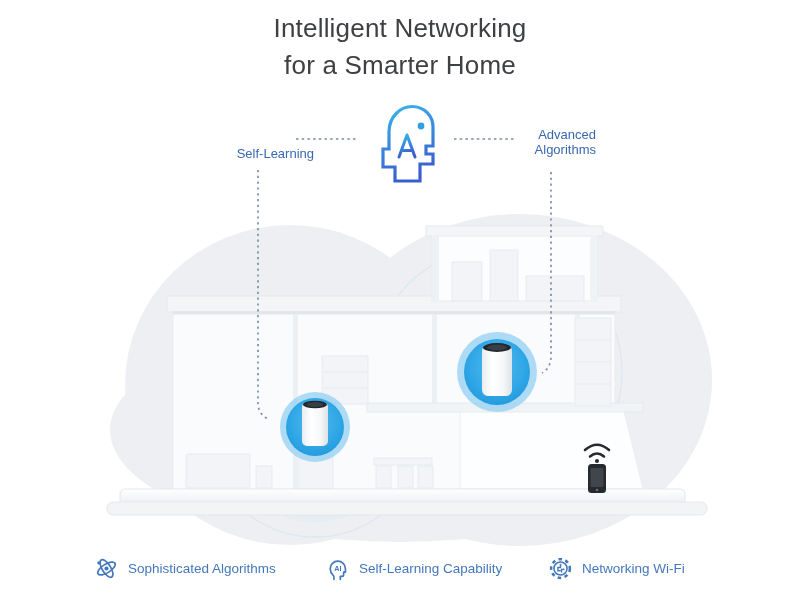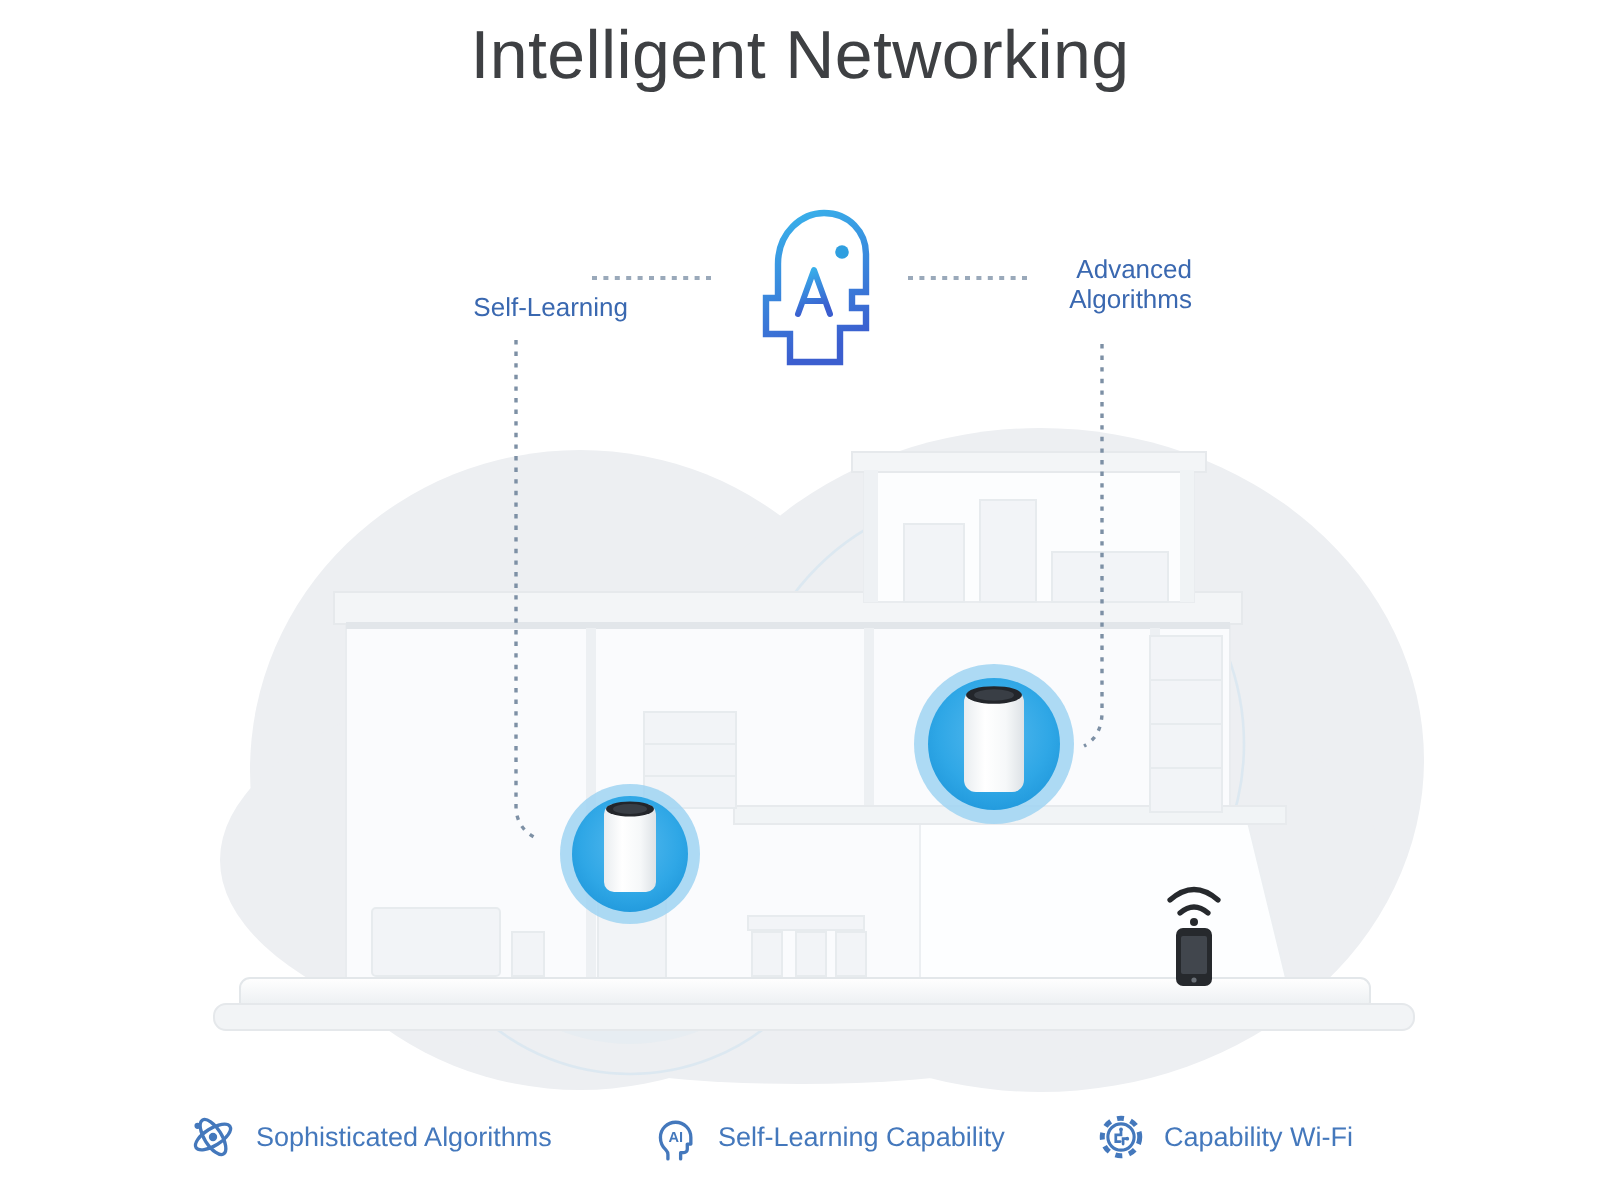--- a/index.html
+++ b/index.html
@@ -2,21 +2,21 @@
 <html style="--title-text: #3e4043; --callout-blue: #3a68b0; --feature-blue: #4478bc; --icon-gradient-top: #38b6ec; --icon-gradient-bottom: #3b5ecf; --router-glow: #2aa3e4; --router-glow-ring: #9fd4f2; --cloud-gray: #edeff2; --connector-gray: #8ea0b2; --phone-dark: #26292d;"><head>
 <meta charset="utf-8">
 <style>
   html,body{margin:0;padding:0;background:#fff;}
   .page{
     position:relative;width:800px;height:600px;overflow:hidden;background:#ffffff;
     font-family:"Liberation Sans","DejaVu Sans",sans-serif;
   }
   .title{
     position:absolute;top:10px;left:0;width:800px;text-align:center;
-    font-size:34px;line-height:37px;font-weight:500;letter-spacing:.2px;
+    font-size:26px;line-height:37px;font-weight:500;letter-spacing:.2px;
     color:var(--title-text,#3e4043);margin:0;
   }
   .scene{position:absolute;left:0;top:0;width:800px;height:600px;}
   .callout{
     position:absolute;font-size:13px;line-height:15px;font-weight:500;
     color:var(--callout-blue,#3a68b0);
   }
   .callout.left{right:486px;top:146px;white-space:nowrap;}
   .callout.right{left:526px;top:127px;width:70px;text-align:right;}
   .features{position:absolute;left:0;top:554px;width:800px;height:30px;}
@@ -25,21 +25,21 @@
     color:var(--feature-blue,#4478bc);font-size:13.5px;font-weight:500;white-space:nowrap;
   }
   .feature .f-icon{flex:0 0 auto;display:block;}
   .f1{left:94px;justify-content:space-between;} .f2{left:325px;} .f3{left:548px;}
 </style>
 </head>
 <body>
 
 <div class="page">
 
-  <h1 class="title"><span>Intelligent Networking</span><br></h1>
+  <h1 class="title"><span>Intelligent Networking</span><br><span>for a Smarter Home</span></h1>
 
   <svg class="scene" viewBox="0 0 800 600">
     <defs>
       <linearGradient id="headGrad" x1="0" y1="0" x2="0.25" y2="1">
         <stop offset="0" stop-color="#38b6ec"></stop>
           <stop offset="1" stop-color="#3b5ecf"></stop>
       </linearGradient>
       <radialGradient id="glowGrad" cx="0.5" cy="0.42" r="0.65">
         <stop offset="0" stop-color="#55b9ee"></stop>
           <stop offset="0.65" stop-color="#2fa7e6"></stop>
@@ -189,17 +189,17 @@
     </div>
 
     <div class="feature f3">
       <svg class="f-icon" width="25" height="25" viewBox="0 0 24 24">
         <circle cx="12" cy="12" r="9" fill="none" stroke="#4478bc" stroke-width="2.4" stroke-dasharray="3.4,3.3"></circle>
         <circle cx="12" cy="12" r="6.3" fill="none" stroke="#4478bc" stroke-width="1.5"></circle>
         <path d="M12,8.6 V11 H9.5 V14.2 H11.6 M13,15.4 V12.8 H14.8" fill="none" stroke="#4478bc" stroke-width="1.3" stroke-linecap="round"></path>
         <circle cx="12" cy="8.3" r="0.9" fill="#4478bc"></circle>
         <circle cx="15" cy="12.8" r="0.9" fill="#4478bc"></circle>
       </svg>
-      <span>Capability Wi-Fi</span>
+      <span>Networking Wi-Fi</span>
     </div>
 
   </div>
 </div>
 
 </body></html>

